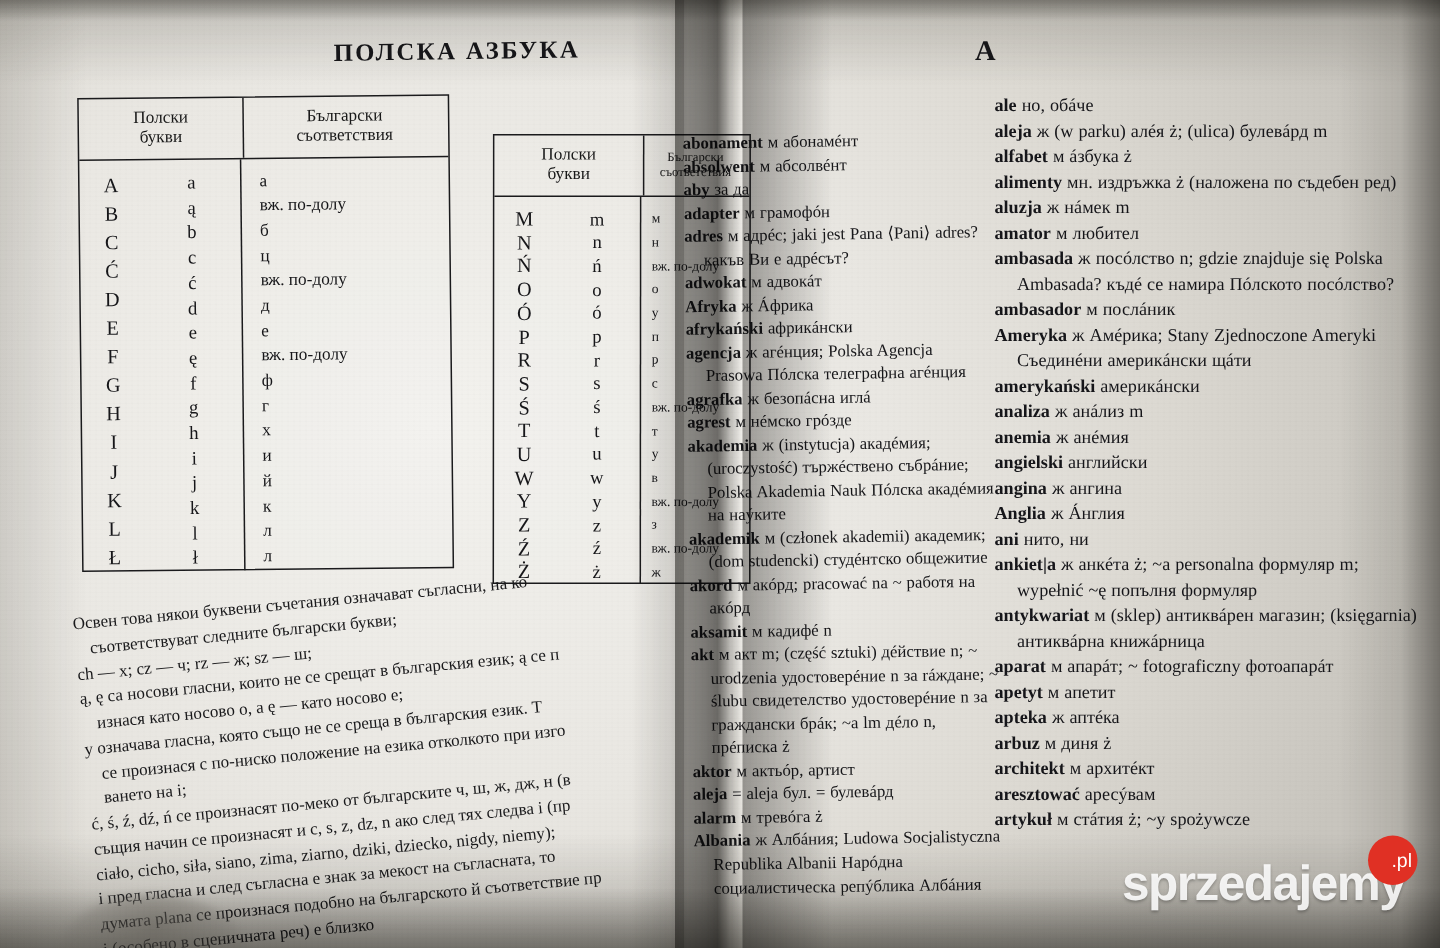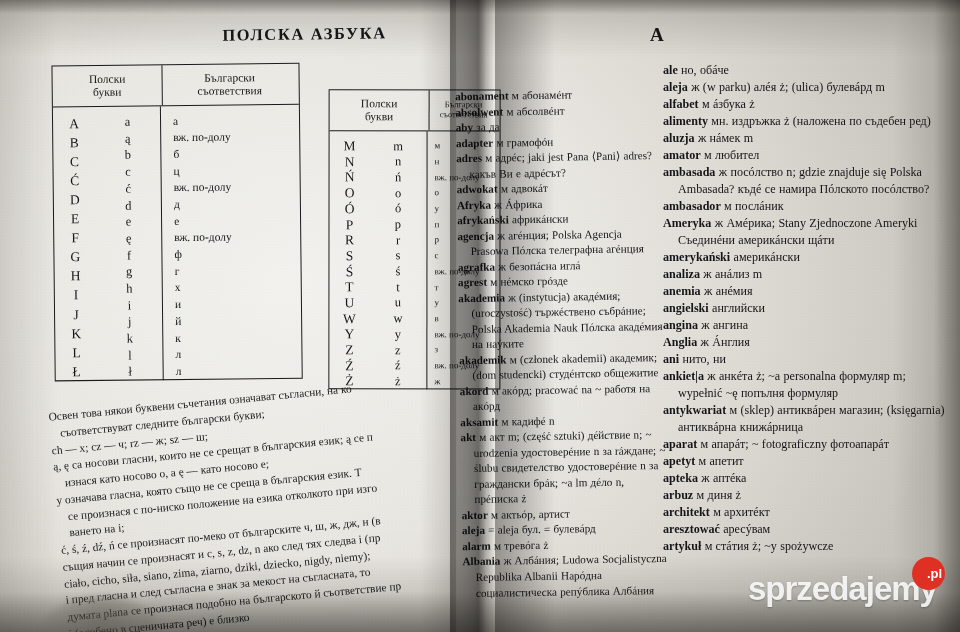--- a/index.html
+++ b/index.html
@@ -197,21 +197,21 @@
     color:rgba(255,255,255,.88);
     text-shadow:0 1px 2px rgba(0,0,0,.25);
   }
   #wm-dot{
     position:absolute;left:164px;top:1px;width:33px;height:33px;border-radius:50%;
     background:#e03024;
     display:flex;align-items:center;justify-content:center;
   }
   #wm-dot span{
     font-family:"Liberation Sans", sans-serif;
-    font-weight:bold;font-size:13px;color:#ffffff;margin-left:12px;
+    font-weight:normal;font-size:13px;color:#ffffff;margin-left:12px;
   }
 </style>
 </head>
 <body>
 
 <div id="page">
 
   <div id="leftpage">
 
     <div class="chapter-title">ПОЛСКА АЗБУКА</div>

